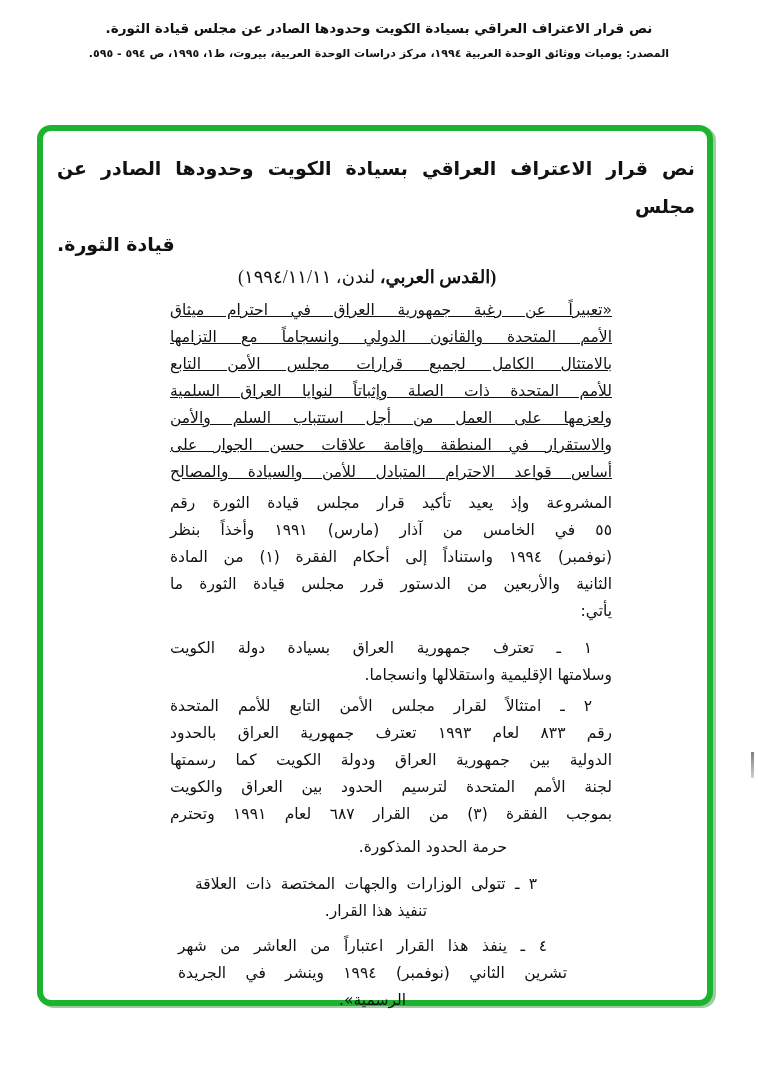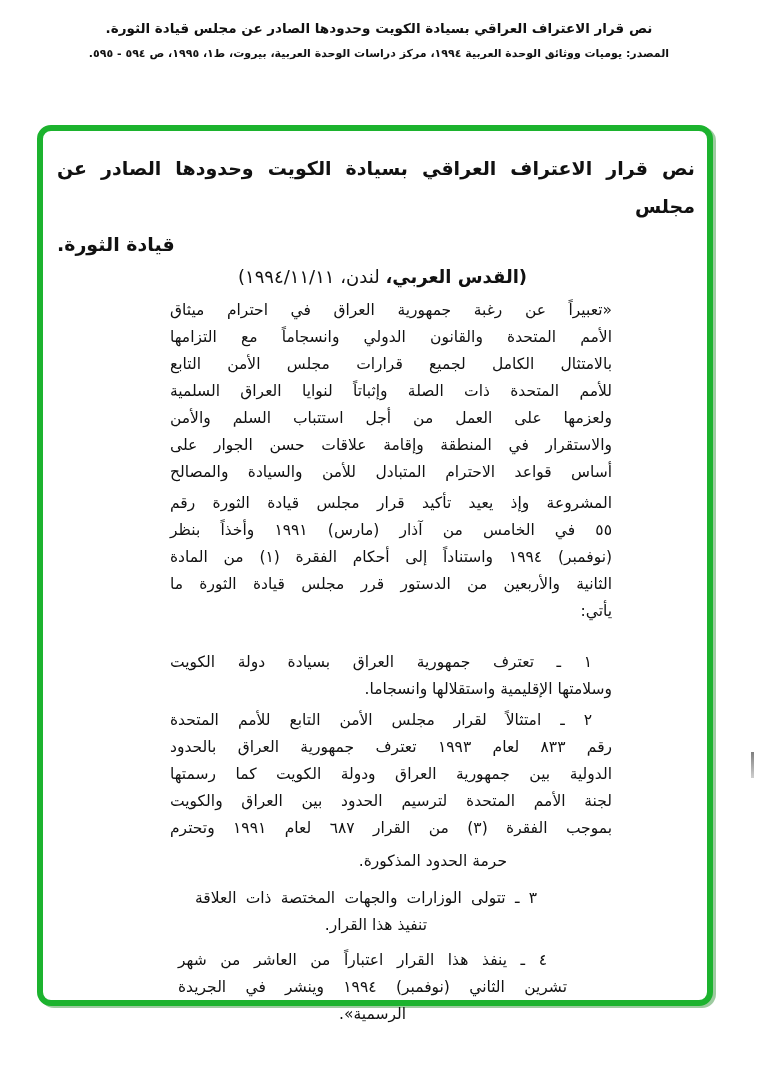--- a/index.html
+++ b/index.html
@@ -25,34 +25,34 @@
   .doc-title .line.end-left{text-align-last:left;}
   
   .byline{margin:0 0 0 0;padding-left:0;line-height:28px;font-size:18px;
           text-align:right;margin-left:14px;margin-right:0;padding-right:0;
           margin-top:0;margin-bottom:0;
           padding-top:0;
           margin-right:0;
           
           padding-left:0;}
   .byline-wrap{margin-top:0;margin-right:2px;padding-right:0;text-align:right;
-               margin-left:0;}
+               margin-left:0;font-family:Liberation Serif, serif;}
   .byline-inner{display:block;margin-right:0;margin-left:195px;text-align:left;}
   .byline .pub{font-weight:bold;}
   
   .bodycol{margin:6px 95px 0 127px;font-size:15.5px;line-height:27px;}
   .para{margin:0;}
   .line{text-align:justify;text-align-last:justify;white-space:normal;}
   .line.end-right{text-align-last:right;}
   .line.end-left{text-align-last:left;}
   .line.end-center{text-align-last:center;}
   .para.indent .line:first-child{text-indent:20px;}
   
-  .p-preamble{margin-bottom:4px;}
-  .p-decision-intro{margin-bottom:24px;}
+  .p-preamble{margin-bottom:4px;text-decoration:underline;}
+  .p-decision-intro{margin-bottom:10px;}
   .p-item-1{margin-bottom:4px;}
   .p-item-2{margin-bottom:6px;}
   .p-item-2-tail{margin-right:105px;margin-bottom:10px;}
   .p-item-3{margin-right:55px;margin-left:25px;margin-bottom:8px;}
   .p-item-4{margin-right:45px;margin-left:8px;}
   
   .scan-mark{
     position:absolute;left:751px;top:752px;width:3px;height:26px;
     background:linear-gradient(to bottom,#7f7f7f,#cfcfcf);
   }

